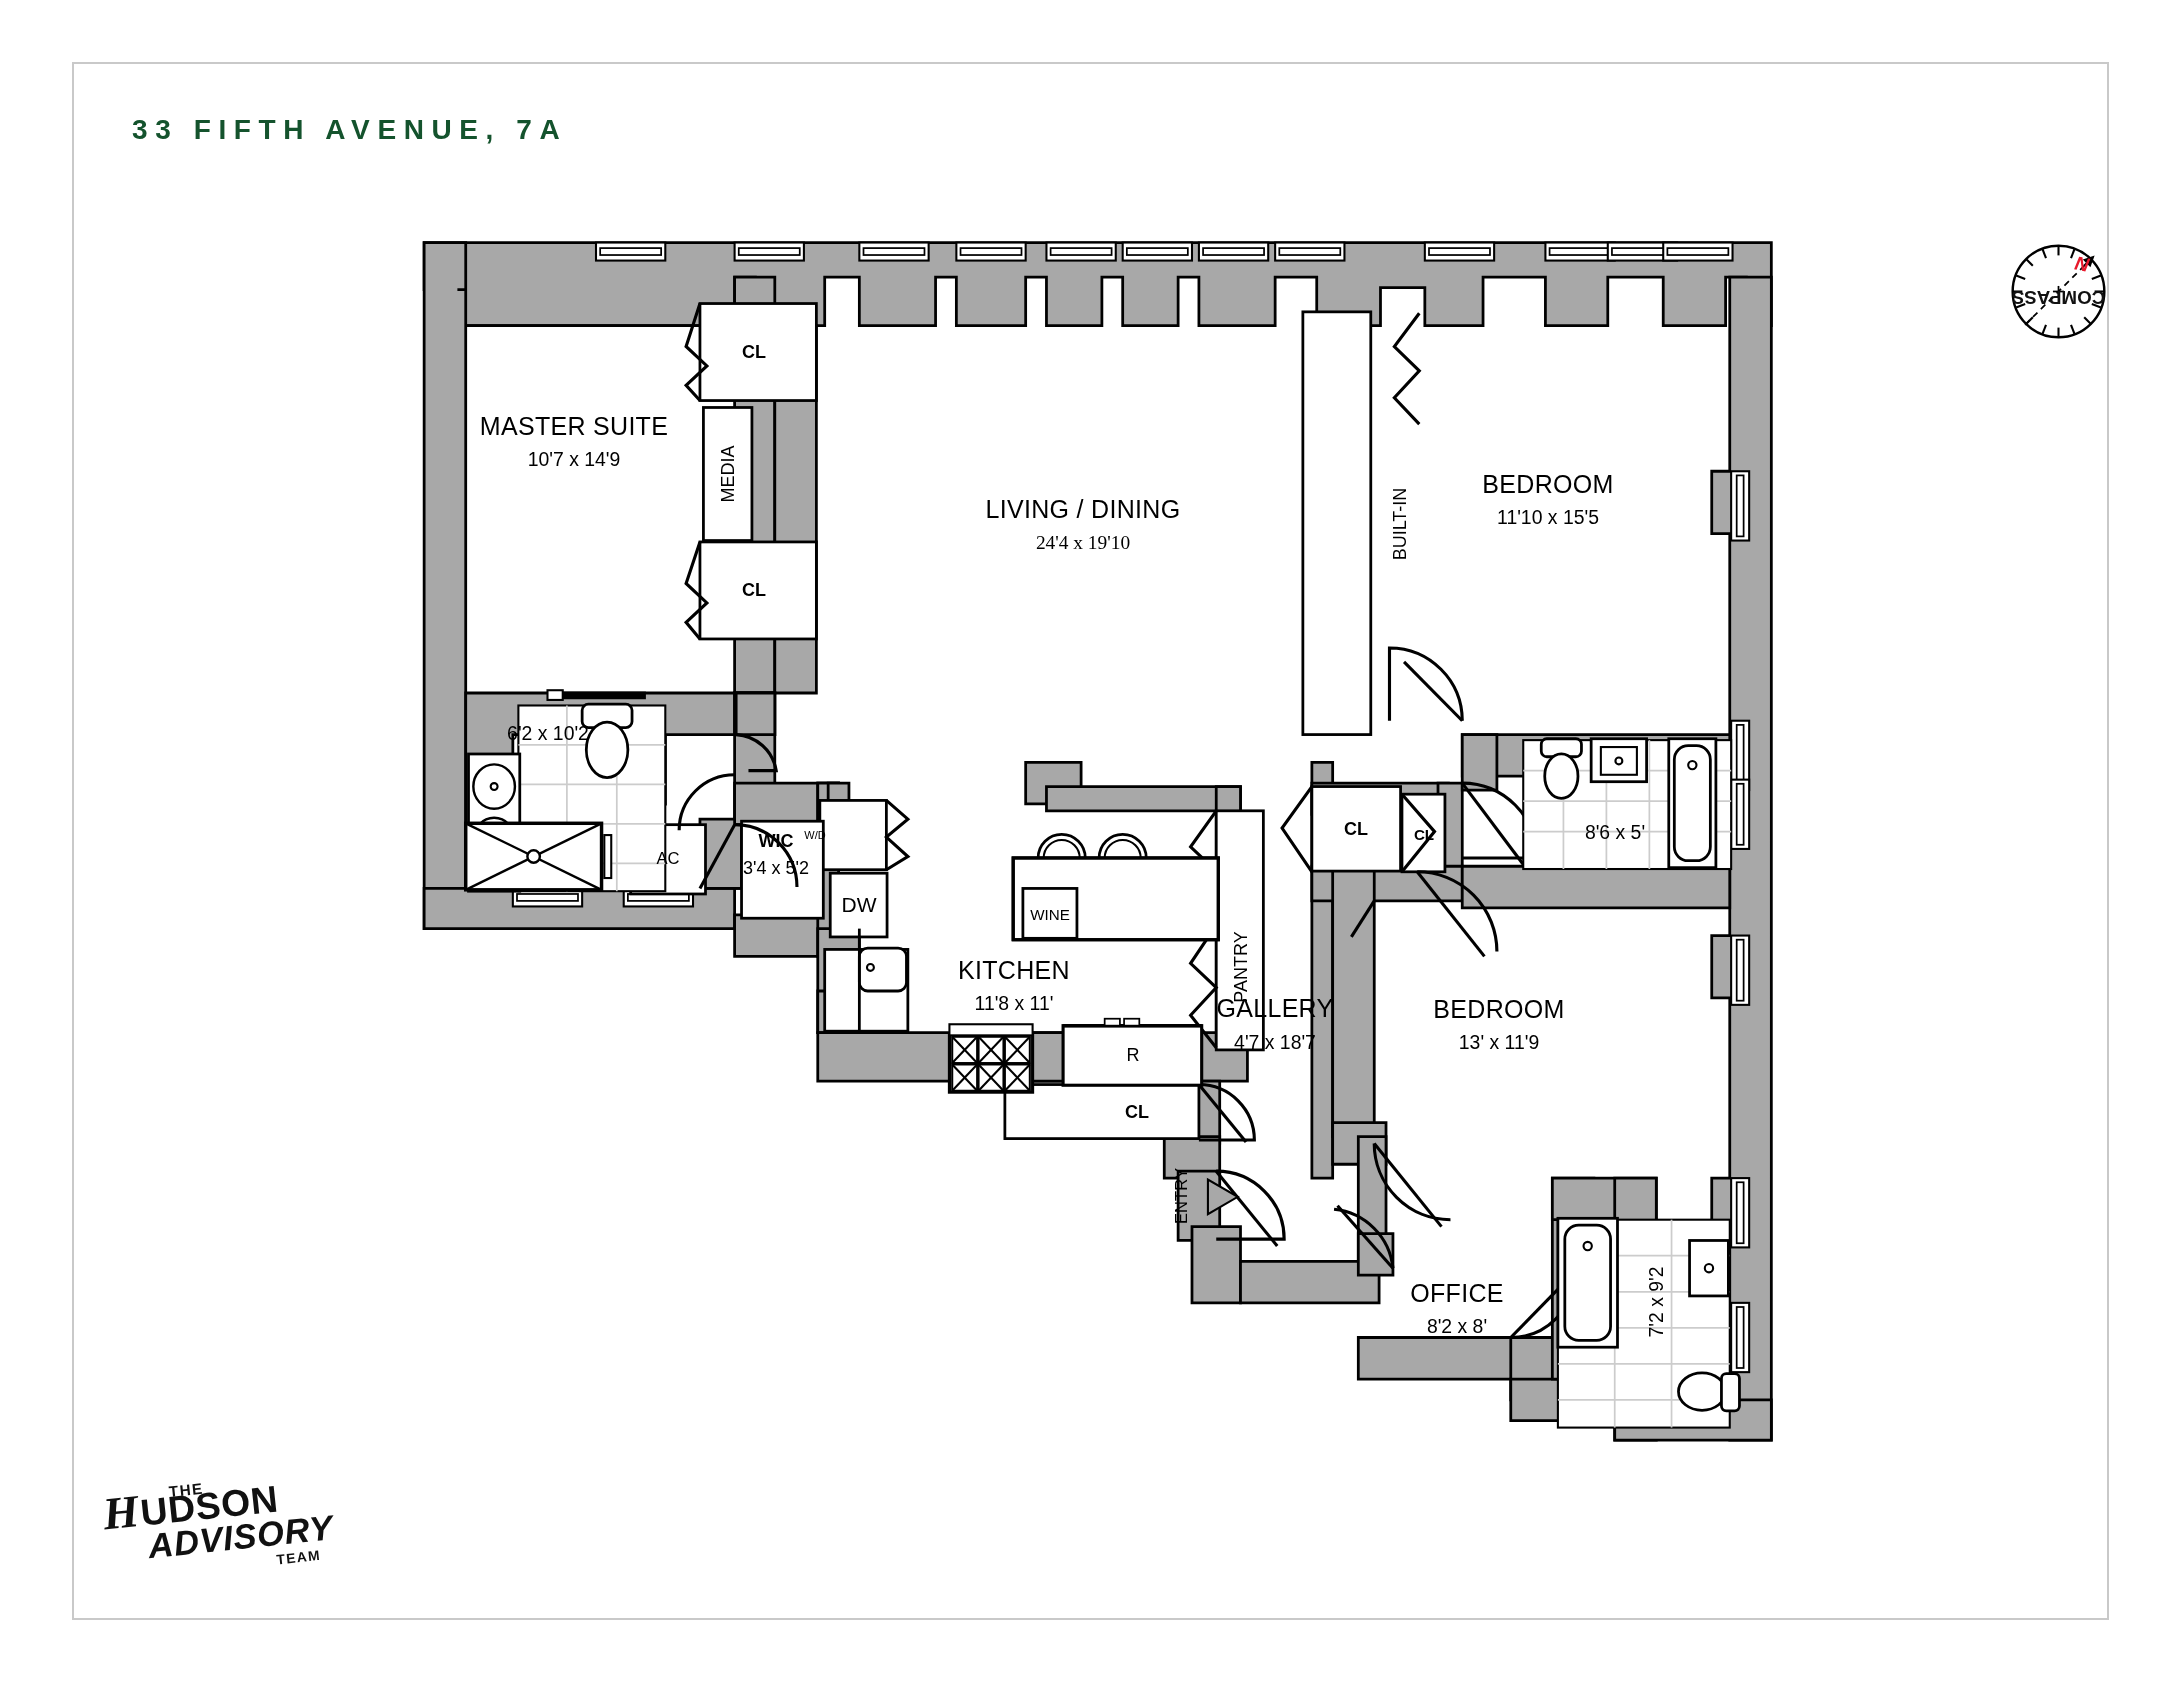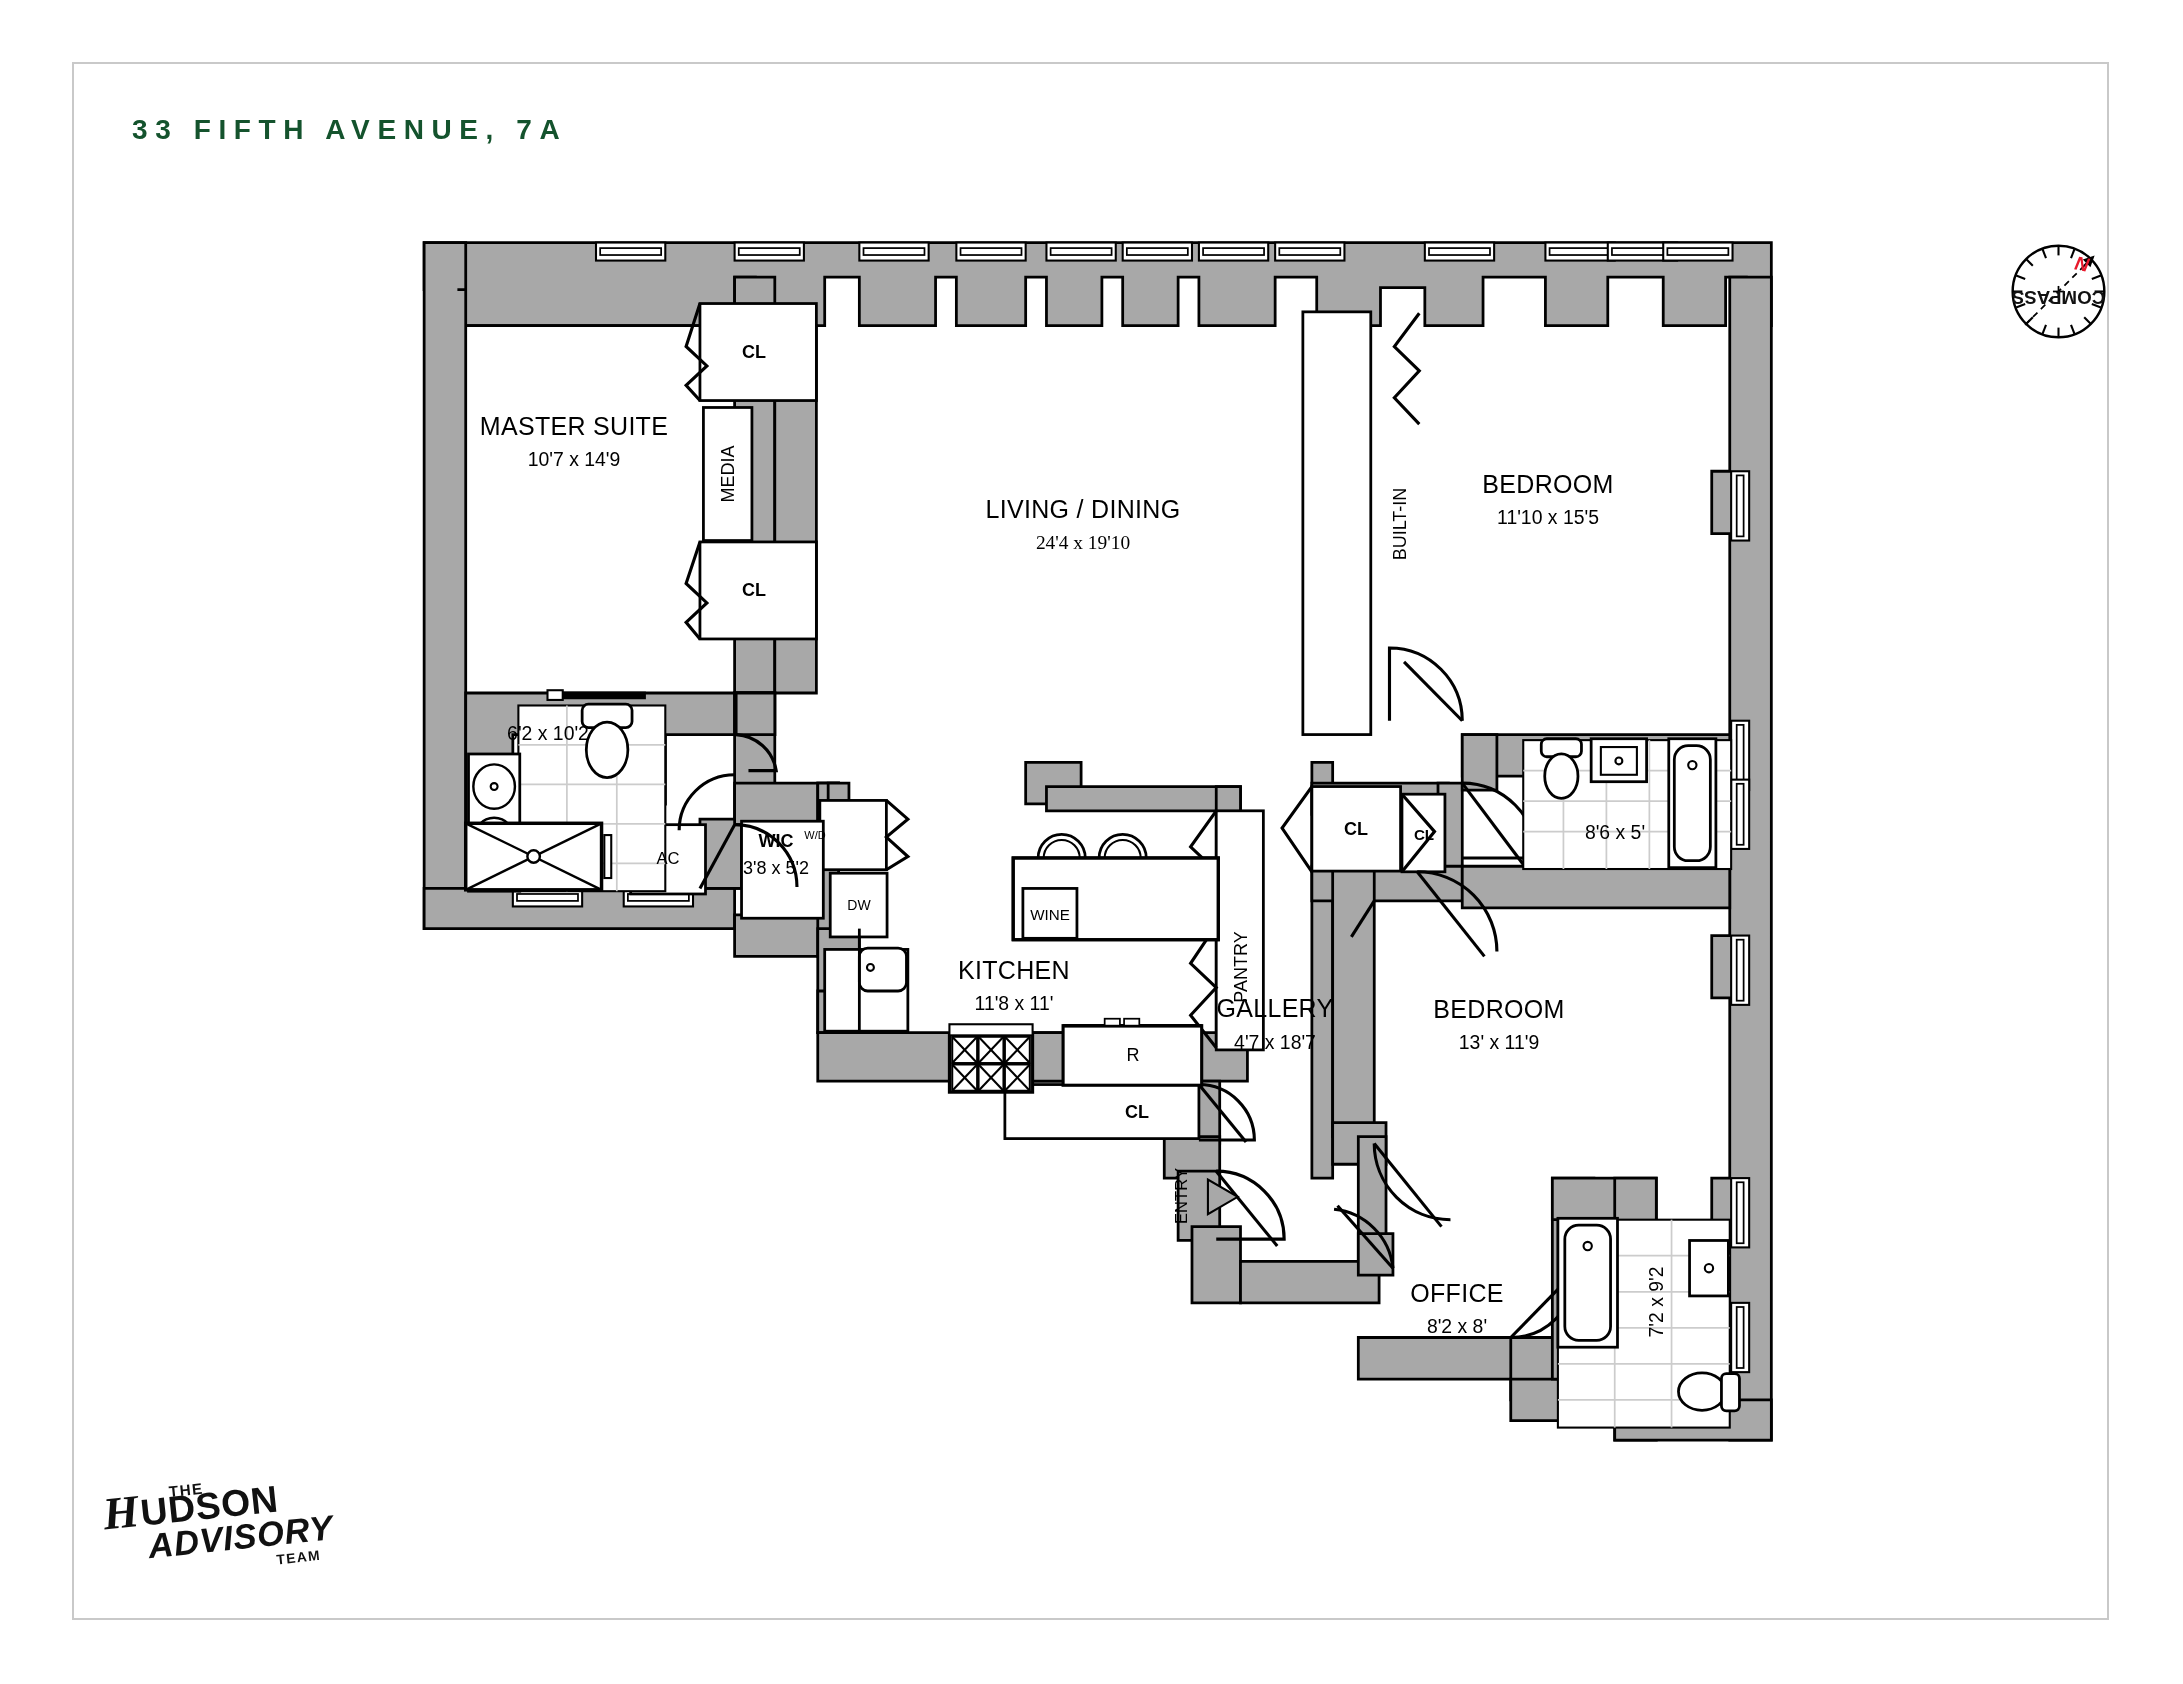--- a/index.html
+++ b/index.html
@@ -353,35 +353,35 @@
 <div class="lbl rn" style="left:1014px;top:970px;">KITCHEN</div>
 <div class="lbl rd" style="left:1014px;top:1003px;">11'8 x 11'</div>
 
 <div class="lbl rn" style="left:1275px;top:1008px;">GALLERY</div>
 <div class="lbl rd" style="left:1275px;top:1042px;">4'7 x 18'7</div>
 
 <div class="lbl rn" style="left:1457px;top:1293px;">OFFICE</div>
 <div class="lbl rd" style="left:1457px;top:1326px;">8'2 x 8'</div>
 
 <div class="lbl sm" style="left:776px;top:841px;text-align:right;">WIC</div>
-<div class="lbl smn" style="left:776px;top:868px;">3'8 x 5'2</div>
+<div class="lbl smn" style="left:776px;top:868px;">3'4 x 5'2</div>
 
 <div class="lbl rd vert" style="left:1656px;top:1302px;">7'2 x 9'2</div>
 
 <div class="lbl sm" style="left:754px;top:352px;">CL</div>
 <div class="lbl sm" style="left:754px;top:590px;">CL</div>
 <div class="lbl smn vert" style="left:728px;top:474px;">MEDIA</div>
 <div class="lbl smn vert" style="left:1400px;top:524px;">BUILT-IN</div>
 <div class="lbl sm" style="left:1356px;top:829px;">CL</div>
 <div class="lbl sm" style="left:1424px;top:834px;font-size:15.2px;">CL</div>
 <div class="lbl sm" style="left:1137px;top:1112px;">CL</div>
 <div class="lbl smn vert" style="left:1241px;top:967px;">PANTRY</div>
 
 <div class="lbl smn" style="left:815px;top:835px;font-size:11px;">W/D</div>
-<div class="lbl smn" style="left:859px;top:905px;font-size:14px;">DW</div>
+<div class="lbl smn" style="left:859px;top:905px;font-size:21px;">DW</div>
 <div class="lbl smn" style="left:1133px;top:1055px;font-size:18px;">R</div>
 <div class="lbl smn" style="left:1050px;top:914px;font-size:15.2px;">WINE</div>
 <div class="lbl smn" style="left:668px;top:859px;font-size:16.6px;">AC</div>
 
 <div class="lbl smn vert" style="left:1182px;top:1196px;font-size:16.6px;">ENTRY</div>
 
 <svg id="logo" viewBox="0 0 400 180" xmlns="http://www.w3.org/2000/svg">
   <g transform="rotate(-6 200 90)">
     <text x="108" y="55" font-family="Liberation Sans, sans-serif" font-size="22" font-weight="bold" letter-spacing="2" fill="#111">THE</text>
     <text x="10" y="92" font-family="Liberation Serif, serif" font-size="66" font-style="italic" font-weight="bold" fill="#111">H</text>

